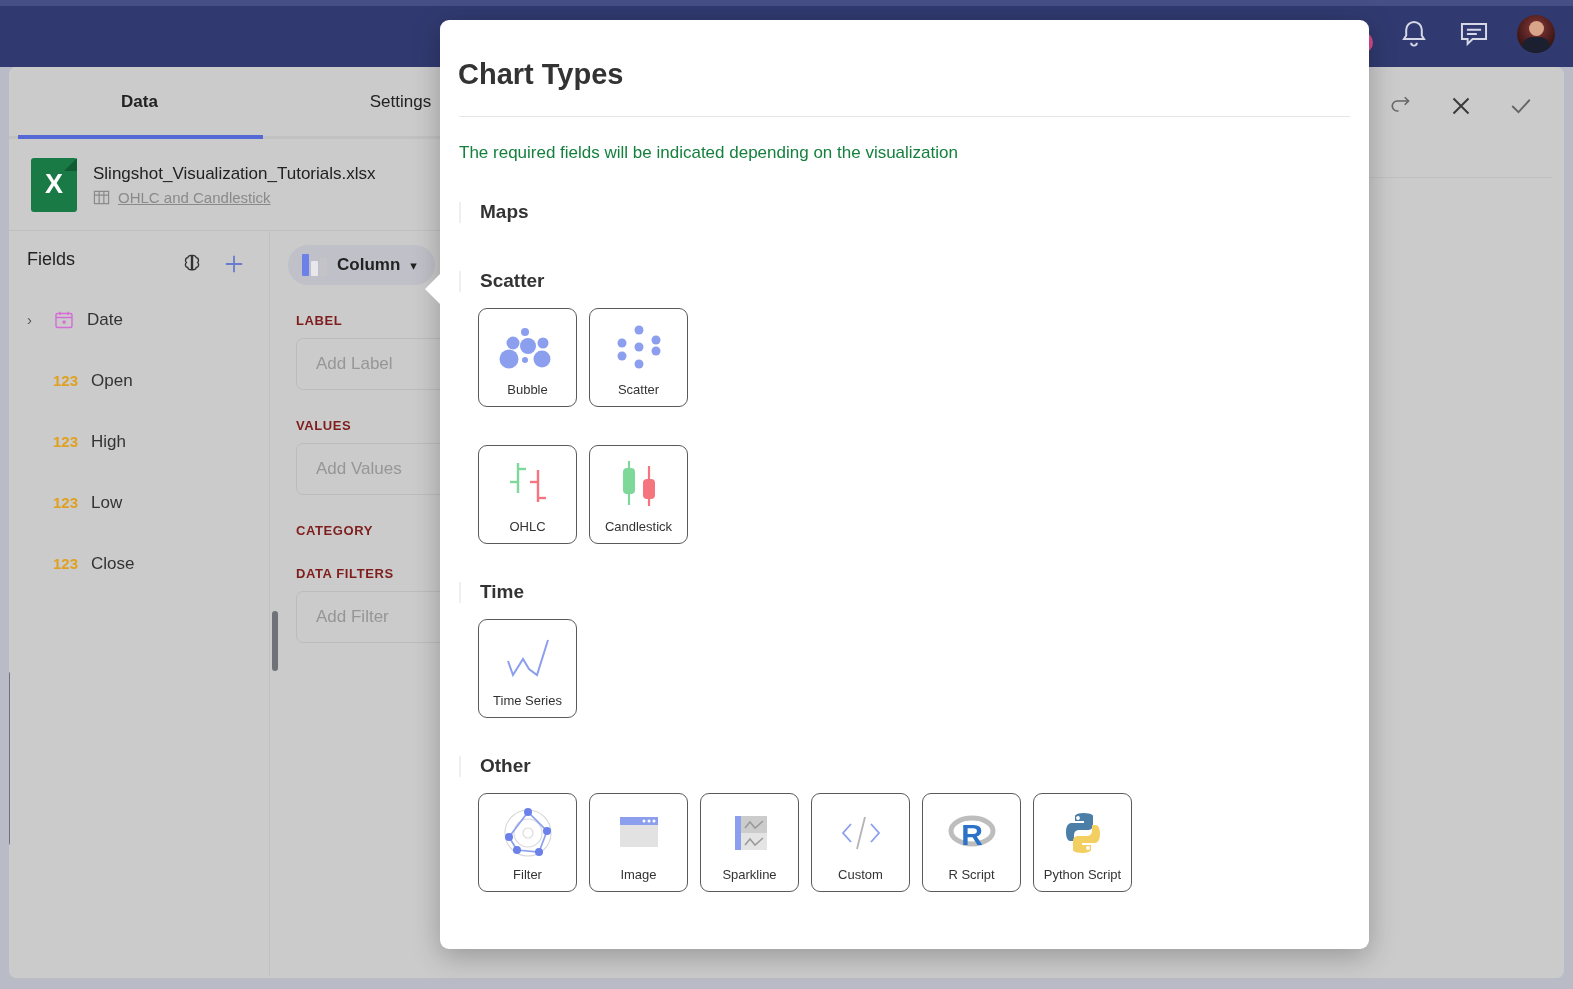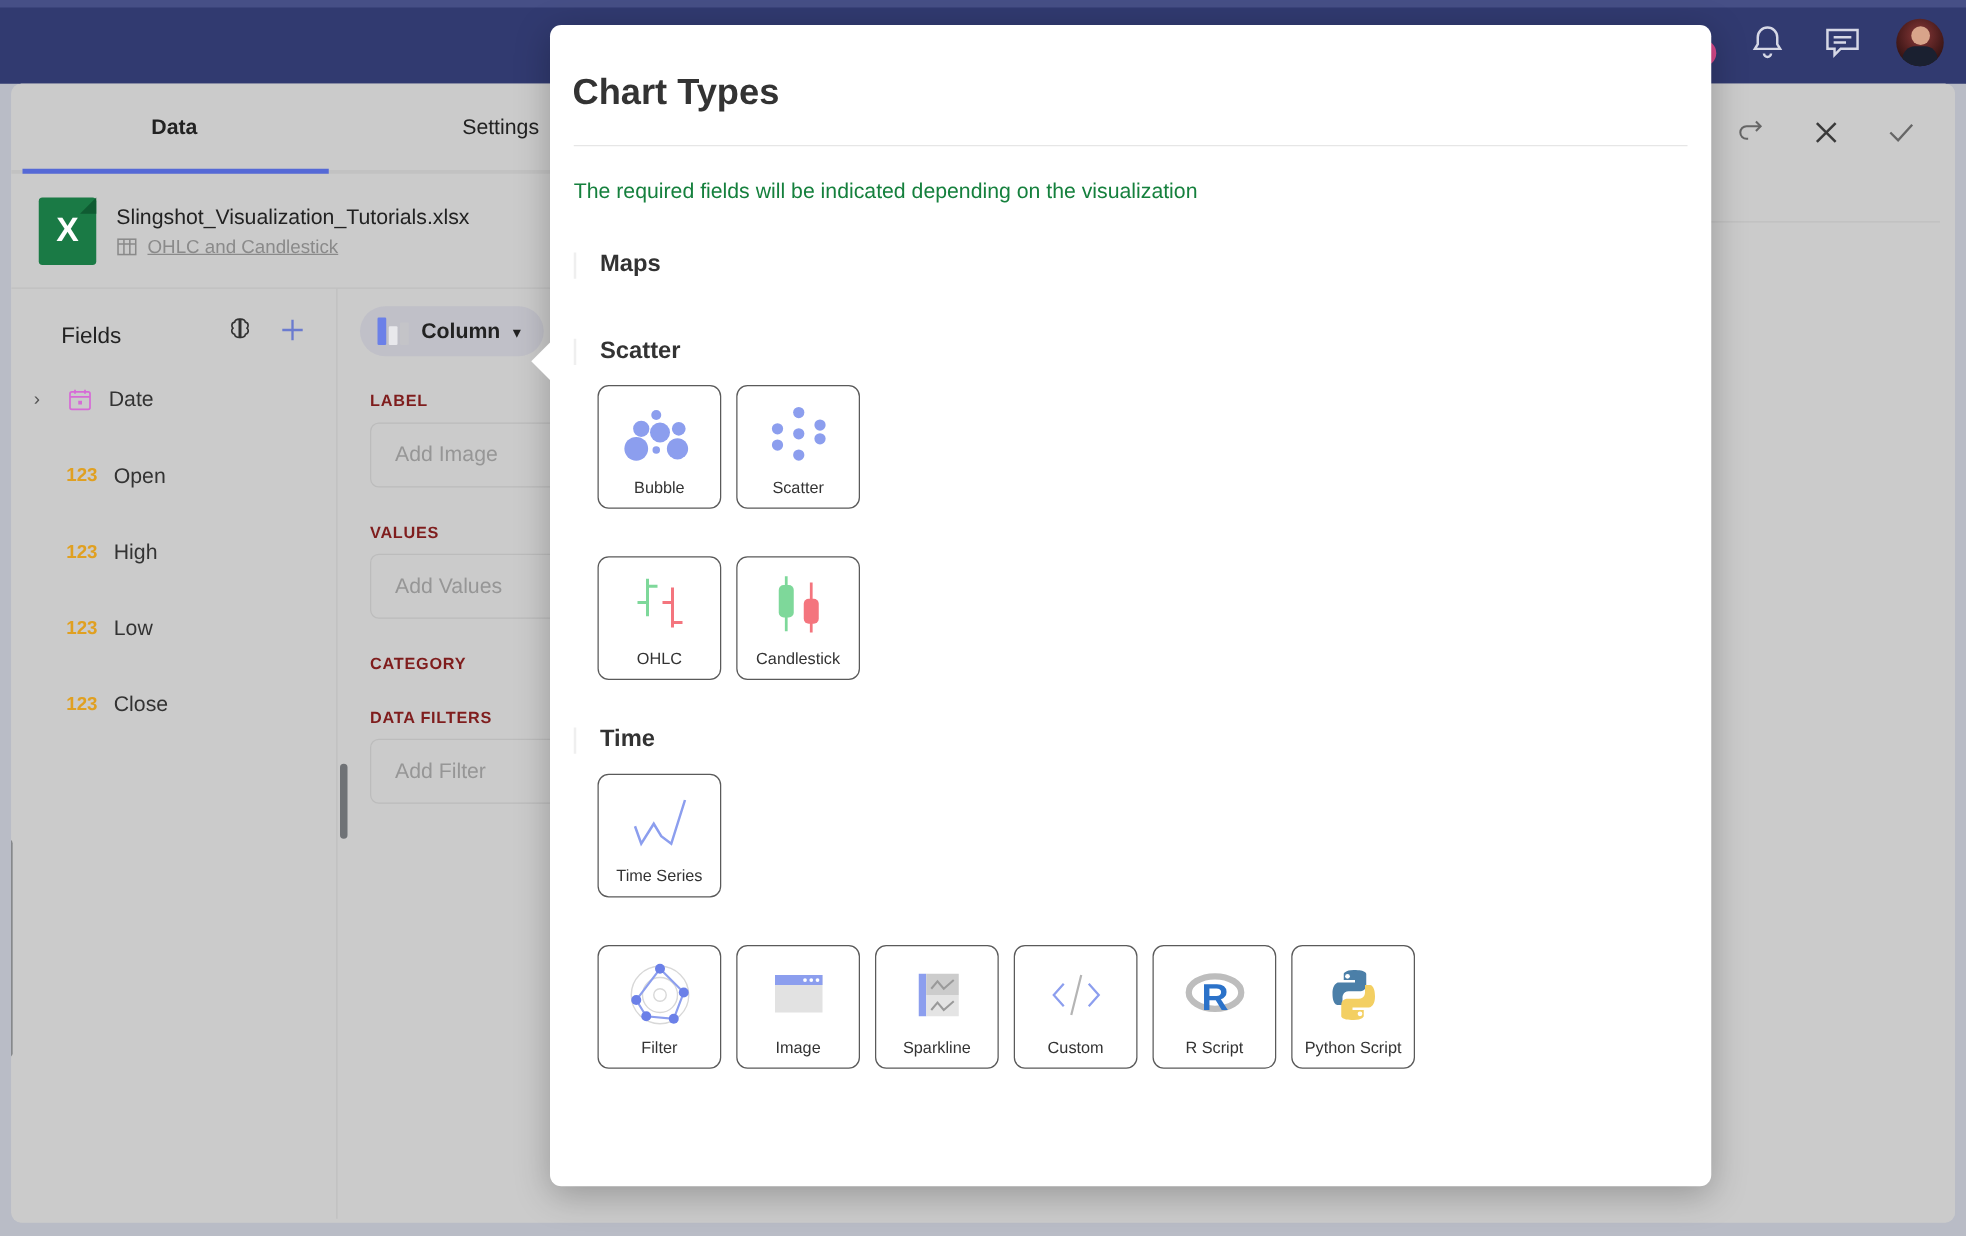--- a/index.html
+++ b/index.html
@@ -101,21 +101,21 @@
     margin-top: 4px;
     text-decoration: underline;
   }
   .grid-icon { width: 17px; height: 17px; flex: none; }
 
   .panes { display: flex; height: 744px; }
   .fields-pane {
     width: 261px; border-right: 1px solid #c0c0c0; position: relative;
   }
   .fields-head {
-    display: flex; align-items: flex-end; padding: 18px 20px 10px 40px;
+    display: flex; align-items: flex-start; padding: 18px 20px 10px 18px;
     gap: 12px;
   }
   .fields-title { font-size: 18px; color: #222; flex: 1; }
   .icon-btn { width: 30px; height: 30px; cursor: pointer; display: flex; align-items:center; justify-content:center; }
   .field-row {
     display: flex; align-items: center; gap: 12px;
     padding: 0 20px 0 18px; height: 61px; cursor: pointer;
   }
   .chev { width: 14px; color: #555; font-size: 15px; flex: none; }
   .field-type { font-size: 15px; font-weight: bold; color: #e0a021; width: 26px; flex: none; }
@@ -340,21 +340,21 @@
             <i style="height:22px;background:#6b80e8;"></i>
             <i style="height:15px;background:#e8e8ec;"></i>
             <i style="height:18px;background:#c4c4c8;"></i>
           </span>
           <span class="chip-text">Column</span>
           <span class="chip-caret">▾</span>
         </div>
 
         <div class="sec-label">LABEL</div>
         <div class="drop-zone">
-          <span>Add Image</span>
+          <span>Add Label</span>
         </div>
 
         <div class="sec-label">VALUES</div>
         <div class="drop-zone">
           <span>Add Values</span>
         </div>
 
         <div class="sec-label">CATEGORY</div>
 
         <div class="sec-label">DATA FILTERS</div>
@@ -473,20 +473,21 @@
               <svg width="62" height="52" viewBox="0 0 62 52" fill="none" stroke="#8c9eee" stroke-width="2">
                 <path d="M11 28 L16 42 L26 26 L32 36 L40 42 L51 7"></path>
               </svg>
             </span>
             <span class="card-label">Time Series</span>
           </div>
         </div>
       </div>
 
       <div class="group" style="margin-top:38px;">
+        <div class="group-title">Other</div>
         <div class="cards">
 
           <div class="card">
             <span class="card-art">
               <svg width="62" height="56" viewBox="0 0 62 56">
                 <circle cx="31" cy="28" r="23" fill="none" stroke="#d8d8d8" stroke-width="1.1"></circle>
                 <circle cx="31" cy="28" r="14" fill="none" stroke="#d8d8d8" stroke-width="1.1"></circle>
                 <circle cx="31" cy="28" r="5" fill="none" stroke="#d8d8d8" stroke-width="1.1"></circle>
                 <polygon points="31,7 50,26 42,47 20,45 12,32" fill="none" stroke="#8c9eee" stroke-width="1.7"></polygon>
                 <circle cx="31" cy="7" r="4" fill="#6b80e8"></circle>

